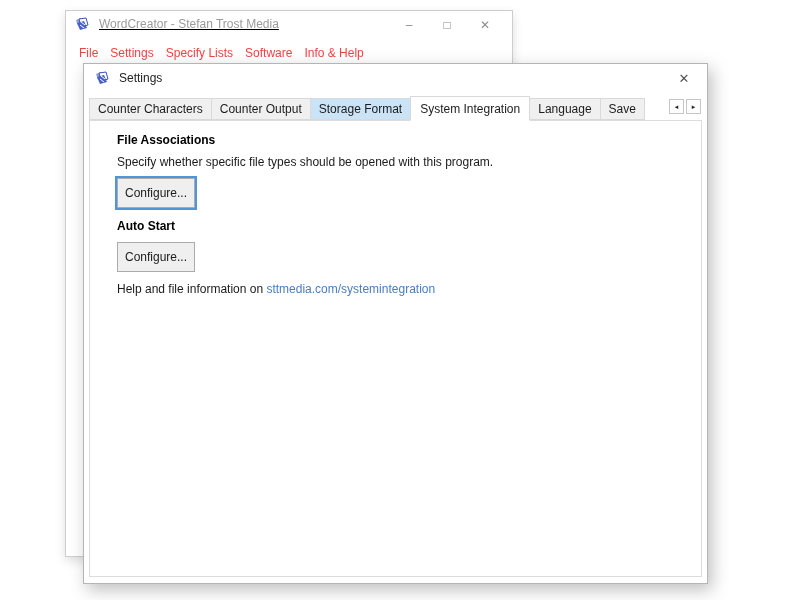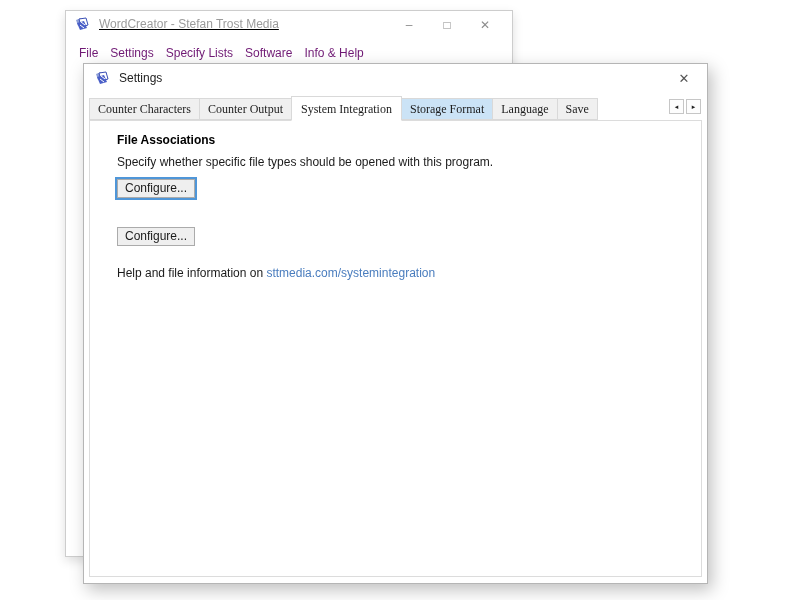--- a/index.html
+++ b/index.html
@@ -47,21 +47,21 @@
     text-align: center;
     font-size: 12px;
     line-height: 20px;
     cursor: default;
   }
   .menu-bar {
     display: flex;
     margin-top: 6px;
     padding-left: 7px;
     font-size: 12px;
-    color: #701a75;
+    color: #ef4444;
   }
   .menu-item { padding: 3px 6px; white-space: nowrap; cursor: default; }
 
   
   .dialog {
     position: absolute;
     left: 83px; top: 63px;
     width: 625px; height: 521px;
     background: #ffffff;
     border: 1px solid #b5b5b5;
@@ -100,21 +100,20 @@
     color: #1c1c1c;
     background: #f0f0f0;
     border: 1px solid #d9d9d9;
     padding: 3px 8px;
     margin-right: -1px;
     line-height: 14px;
     white-space: nowrap;
     position: relative;
     z-index: 1;
     cursor: default;
-    font-family: Liberation Serif, serif;
   }
   .tab.hover { background: #cbe3f6; }
   .tab.selected {
     background: #ffffff;
     border-bottom: 1px solid #ffffff;
     padding: 5px 9px 4px;
     margin-bottom: -1px;
     z-index: 3;
   }
   .tab-scroll {
@@ -155,21 +154,21 @@
     color: #1b1b1b;
     margin-top: 8px;
   }
   .btn-row { margin-top: 9px; height: 24px; }
   .config-btn {
     font-family: "Liberation Sans", sans-serif;
     font-size: 12px;
     color: #1b1b1b;
     background: #efefef;
     border: 1px solid #ababab;
-    width: 78px; height: 19px;
+    width: 78px; height: 30px;
     padding: 0;
     cursor: default;
   }
   .config-btn.focused { outline: 2px solid #4f96d8; }
   .section-gap { height: 15px; }
   .help-line {
     margin-top: 16px;
     font-size: 12px;
     color: #1b1b1b;
   }
@@ -210,39 +209,40 @@
       <path d="M3 6 L10 4 L13 11 L6 13 Z" fill="#4a5fc8"></path>
       <path d="M7 5 L11 8 M6 8 L10 11" stroke="#ffffff" stroke-width="1"></path>
     </svg>
     <span class="dialog-title">Settings</span>
     <span class="dialog-close">✕</span>
   </div>
 
   <div class="tab-strip">
     <span class="tab">Counter Characters</span>
     <span class="tab">Counter Output</span>
+    <span class="tab hover">Storage Format</span>
     <span class="tab selected">System Integration</span>
-    <span class="tab hover">Storage Format</span>
     <span class="tab">Language</span>
     <span class="tab">Save</span>
     <span class="tab-scroll">
       <span class="scroll-btn">◂</span>
       <span class="scroll-btn">▸</span>
     </span>
   </div>
 
   <div class="tab-panel">
     <div class="section-heading">File Associations</div>
     <div class="section-desc">Specify whether specific file types should be opened with this program.</div>
     <div class="btn-row">
       <button class="config-btn focused">Configure...</button>
     </div>
 
     <div class="section-gap"></div>
 
+    <div class="section-heading">Auto Start</div>
     <div class="btn-row">
       <button class="config-btn">Configure...</button>
     </div>
 
     <div class="help-line">
       <span>Help and file information on </span><span class="help-link">sttmedia.com/systemintegration</span>
     </div>
   </div>
 </div>
 

